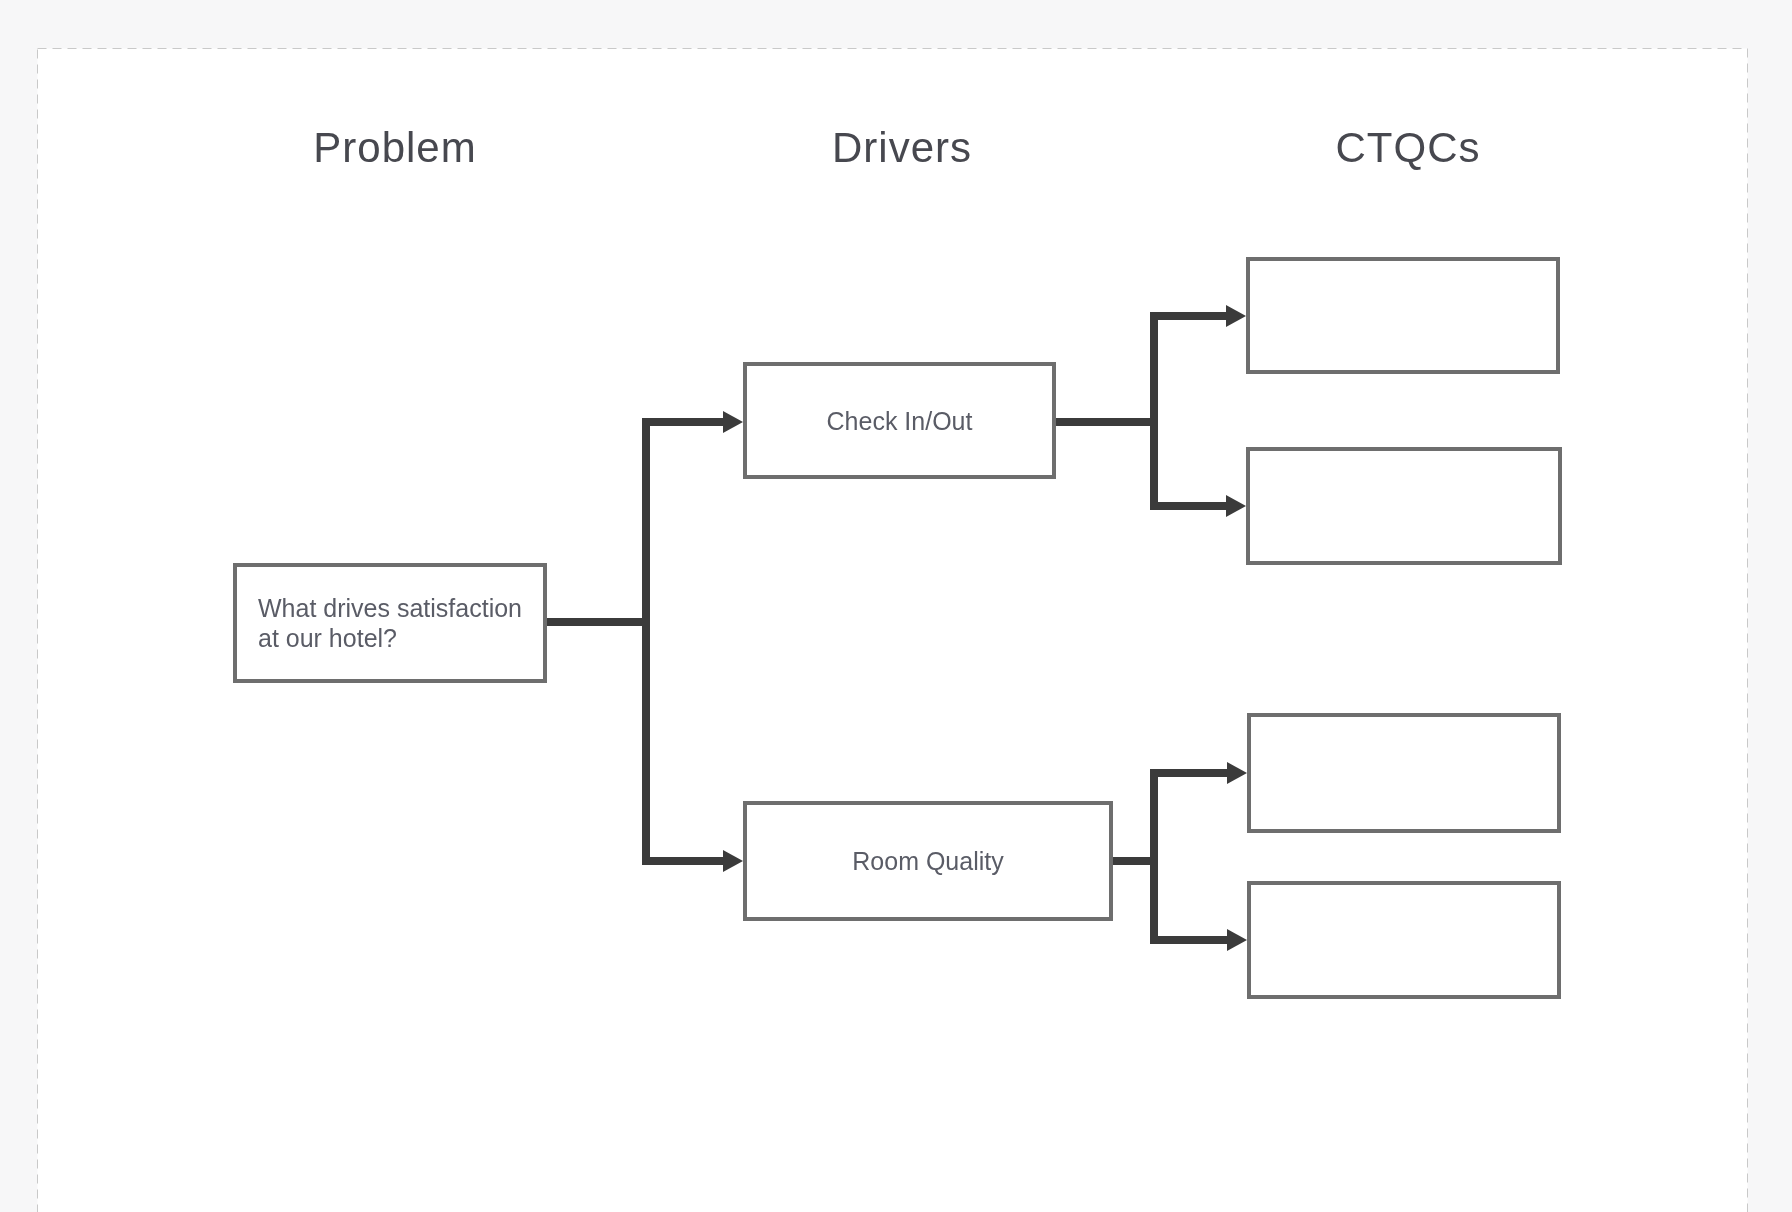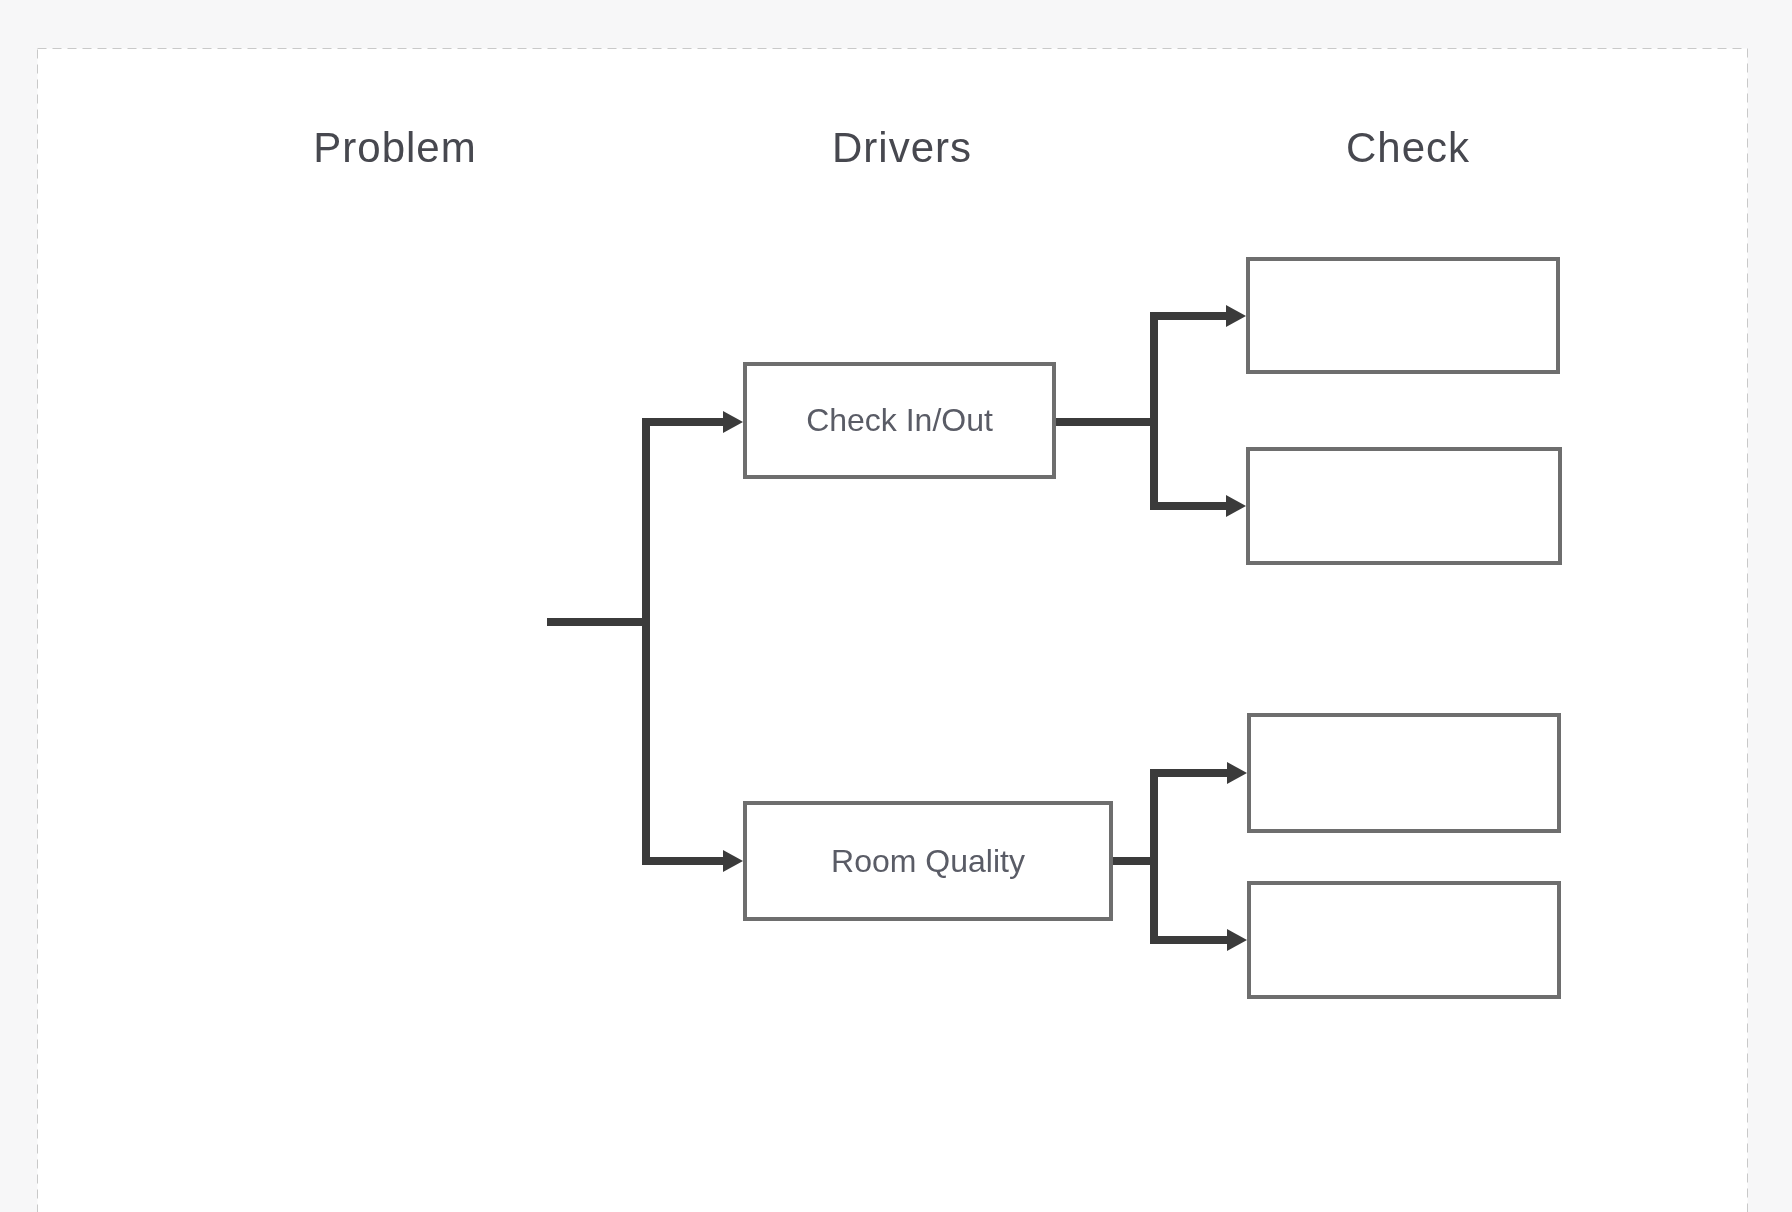--- a/index.html
+++ b/index.html
@@ -32,21 +32,21 @@
   .node {
     position: absolute;
     box-sizing: border-box;
     background: var(--box-fill, #ffffff);
     border: 4px solid var(--box-border, #6e6e6e);
     display: flex;
     align-items: center;
     justify-content: center;
     text-align: left;
     color: var(--text, #5a5c66);
-    font-size: 32px;
+    font-size: 25px;
     line-height: 1.2;
   }
   .node .label { display: block; padding: 0 10px; }
   .edge {
     position: absolute;
     background: var(--connector, #3b3b3b);
   }
   .arrowhead {
     position: absolute;
     width: 0;
@@ -60,21 +60,21 @@
 <body>
 
 <div class="stage">
 
   <svg class="canvas-border-svg" width="1792" height="1212" aria-hidden="true">
     <rect x="37.5" y="48.5" width="1710" height="1250" fill="#ffffff" stroke="#c9c9c9" stroke-width="1" stroke-dasharray="9 6"></rect>
   </svg>
 
   <div class="col-header" style="left:395px">Problem</div>
   <div class="col-header" style="left:902px">Drivers</div>
-  <div class="col-header" style="left:1408px">Check</div>
+  <div class="col-header" style="left:1408px">CTQCs</div>
 
   <div>
     <div class="edge" style="left:547px;top:618px;width:103px;height:8px"></div>
     <div class="edge" style="left:642px;top:418px;width:8px;height:447px"></div>
     <div class="edge" style="left:642px;top:418px;width:81px;height:8px"></div>
     <div class="arrowhead" style="left:723px;top:411px"></div>
     <div class="edge" style="left:642px;top:857px;width:81px;height:8px"></div>
     <div class="arrowhead" style="left:723px;top:850px"></div>
   </div>
 
@@ -89,20 +89,26 @@
 
   <div>
     <div class="edge" style="left:1056px;top:857px;width:102px;height:8px"></div>
     <div class="edge" style="left:1150px;top:769px;width:8px;height:175px"></div>
     <div class="edge" style="left:1150px;top:769px;width:77px;height:8px"></div>
     <div class="arrowhead" style="left:1227px;top:762px"></div>
     <div class="edge" style="left:1150px;top:936px;width:77px;height:8px"></div>
     <div class="arrowhead" style="left:1227px;top:929px"></div>
   </div>
 
+  <div class="node" style="left:233px;top:563px;width:314px;height:120px">
+    <span class="label">
+      <span>What drives satisfaction</span><br>
+      <span>at our hotel?</span>
+    </span>
+  </div>
 
   <div class="node" style="left:743px;top:362px;width:313px;height:117px">
     <span class="label">Check In/Out</span>
   </div>
   <div class="node" style="left:743px;top:801px;width:370px;height:120px">
     <span class="label">Room Quality</span>
   </div>
 
   <div class="node" style="left:1246px;top:257px;width:314px;height:117px">
     <span class="label"></span>

